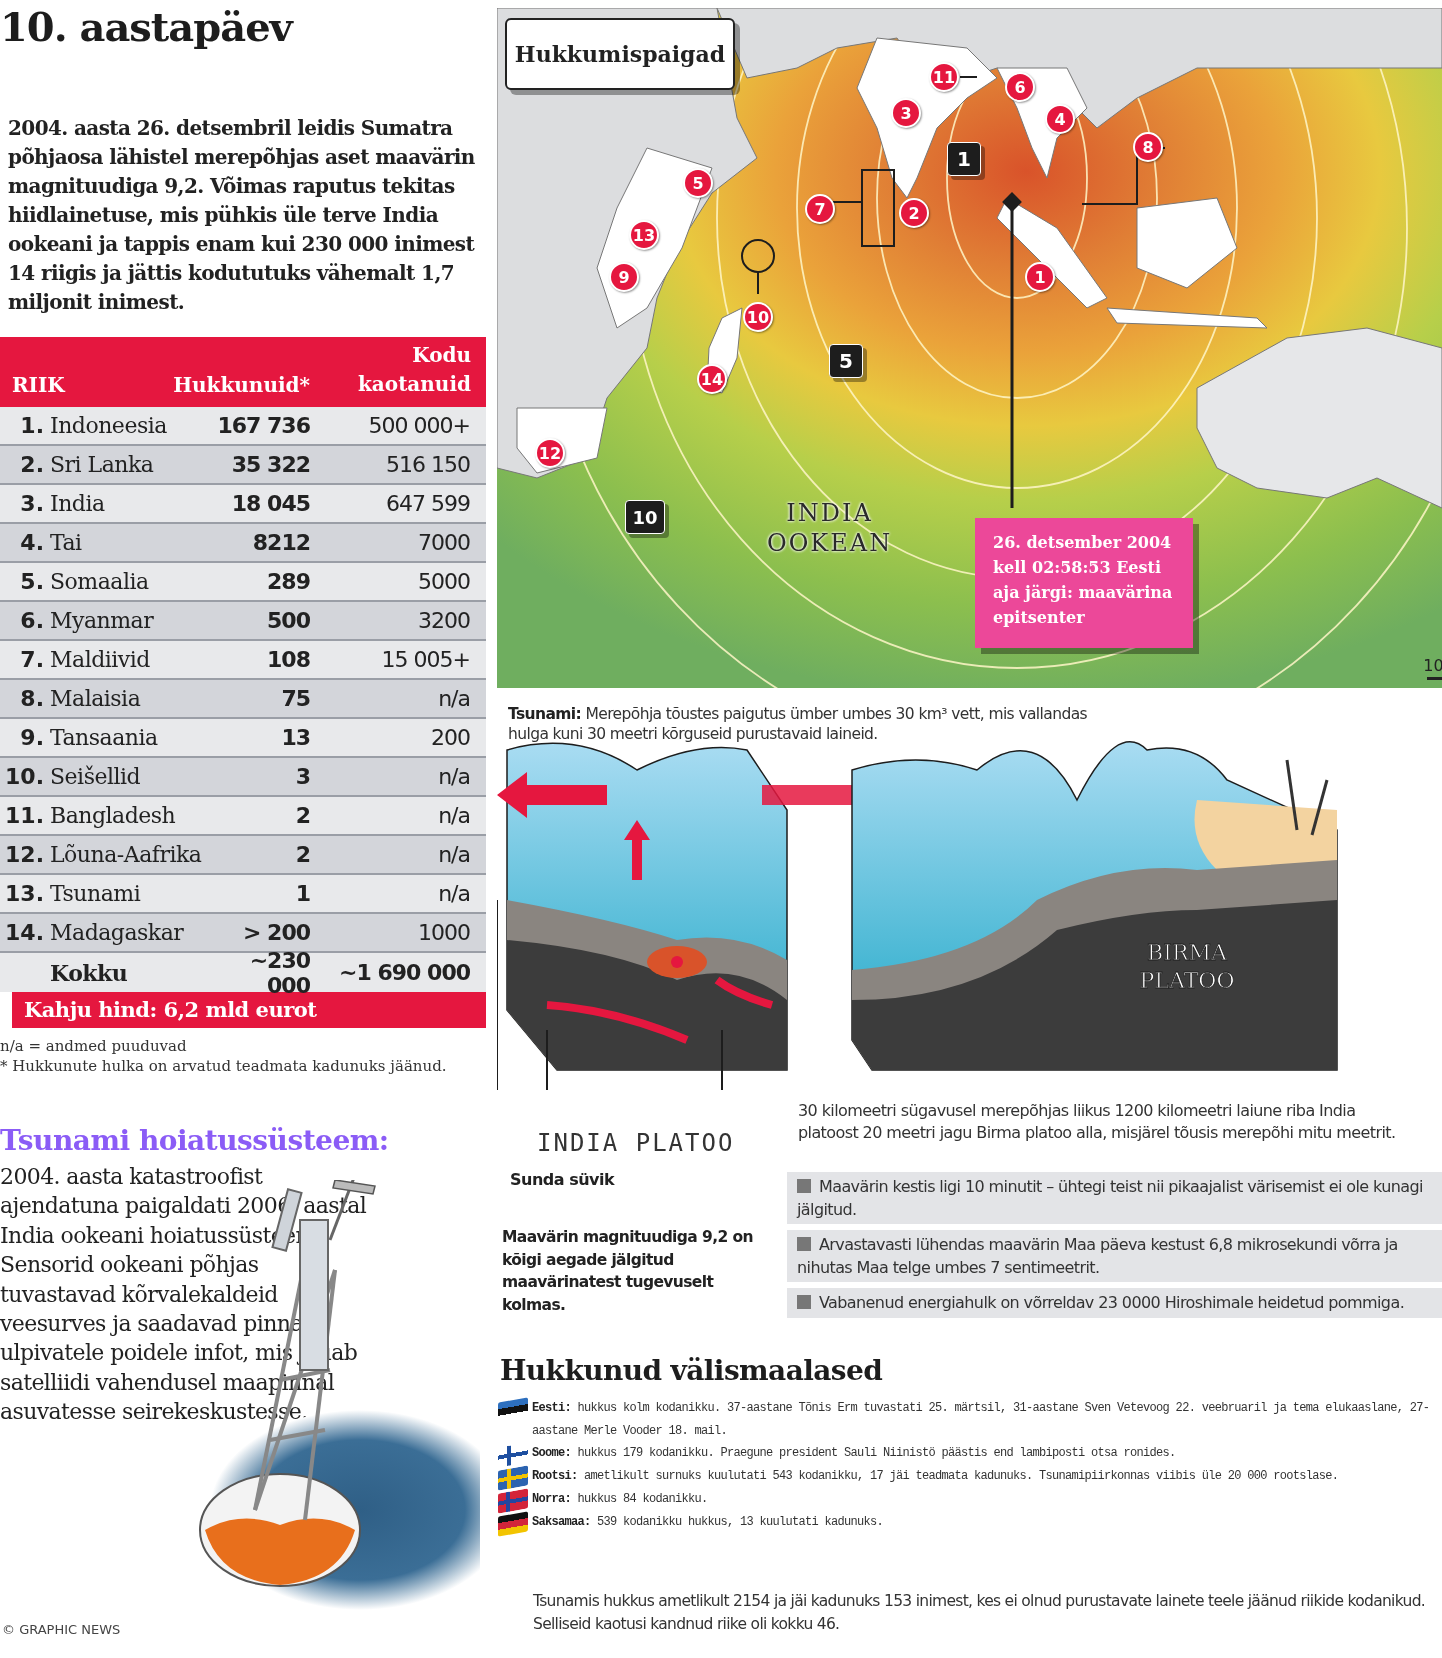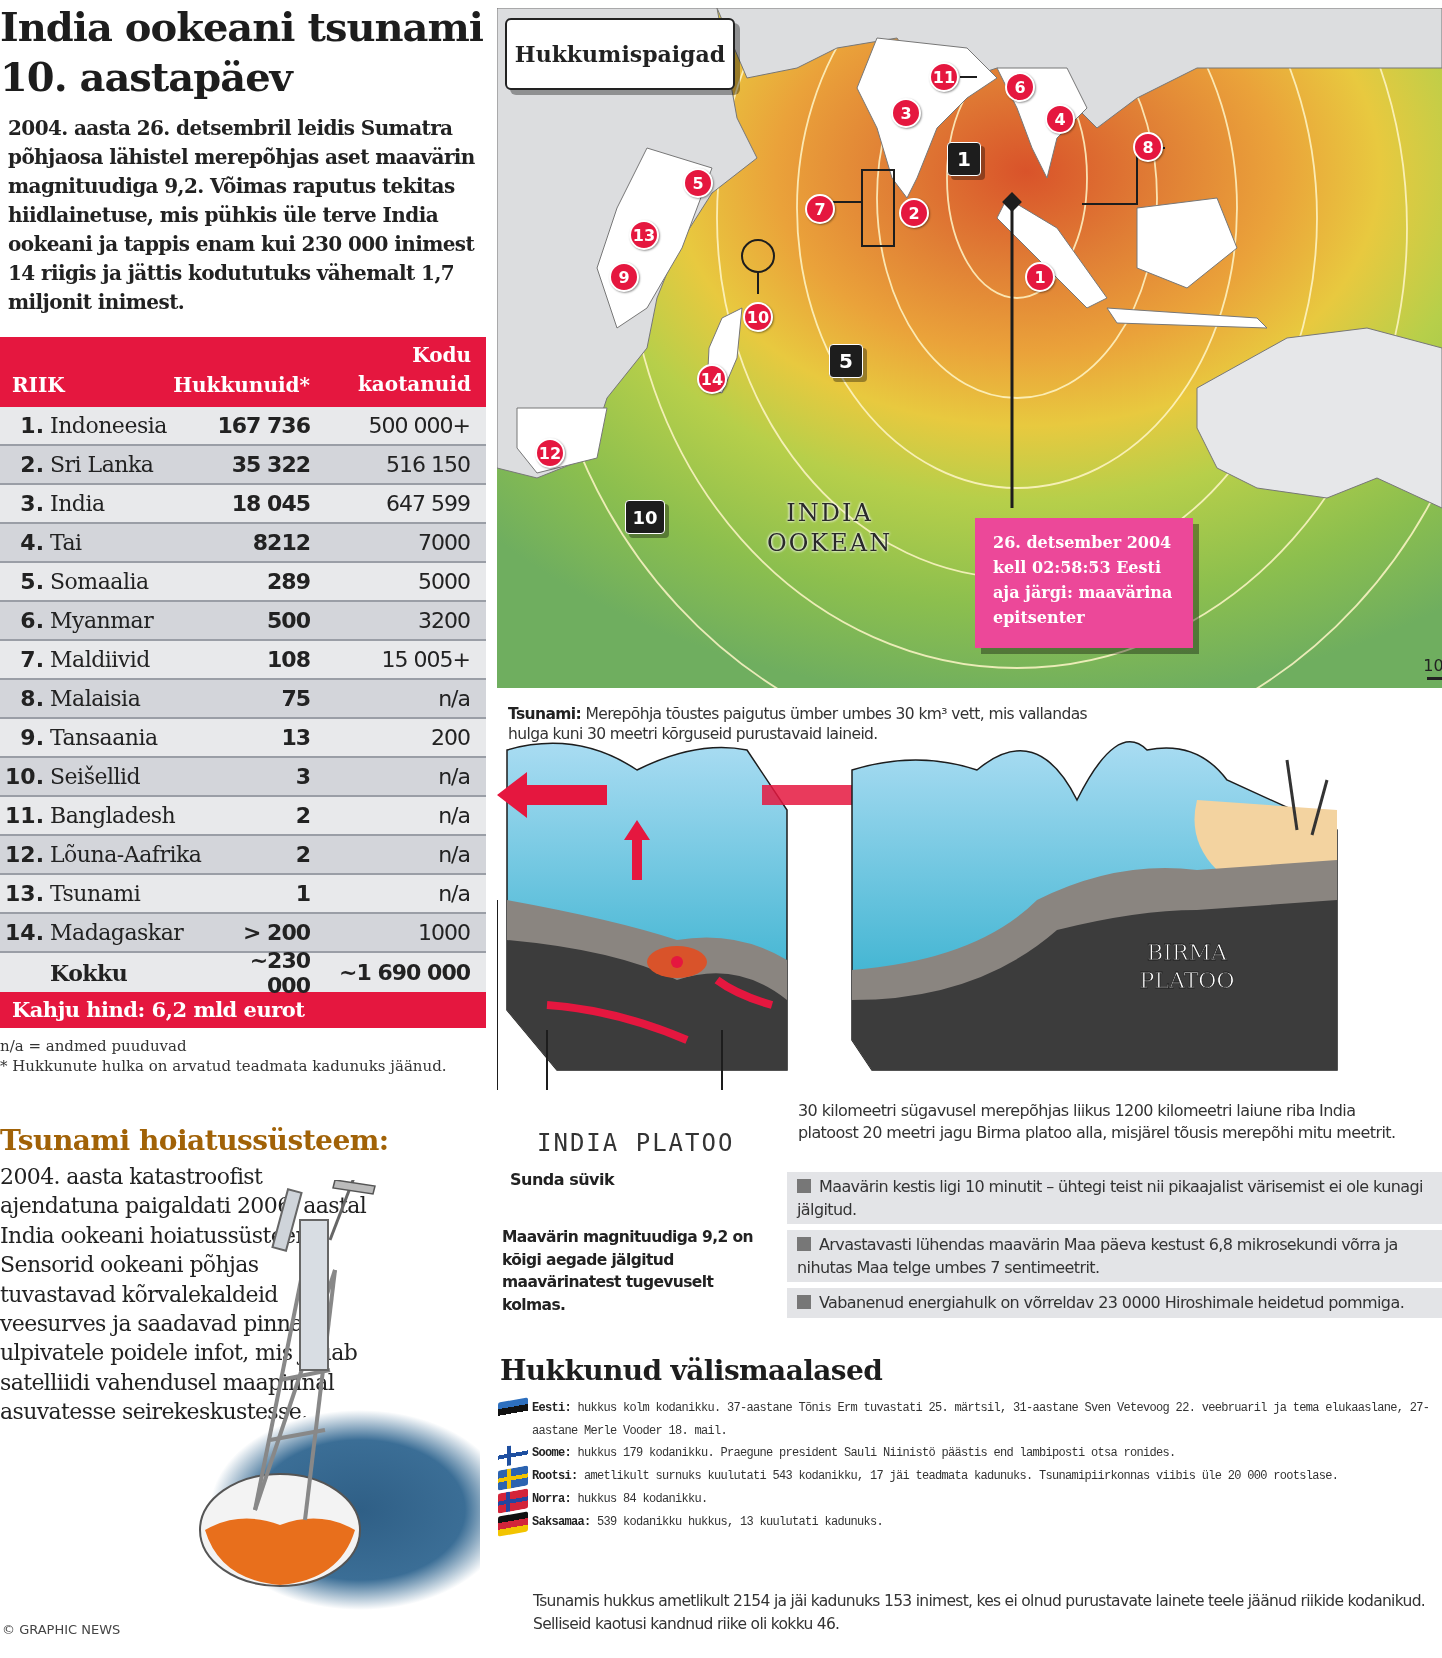--- a/index.html
+++ b/index.html
@@ -37,29 +37,29 @@
   .trow:nth-child(even) { background: #d3d5da; }
   .trow .rank { width: 50px; text-align: right; font-family: "DejaVu Sans", sans-serif; font-weight: bold; padding-right: 6px; }
   .trow .name { width: 160px; letter-spacing: -0.5px; }
   .trow .dead { width: 100px; text-align: right; font-family: "DejaVu Sans", sans-serif; font-weight: bold; letter-spacing: -1px; }
   .trow .home { width: 160px; text-align: right; font-family: "DejaVu Sans", sans-serif; letter-spacing: -1px; }
   .trow.total { background: #e8e9eb; border-bottom: none; }
   .trow.total .name { font-weight: bold; }
   .trow.total .dead, .trow.total .home { font-weight: bold; }
   .damage {
     background: #e5173f; color: #fff; height: 36px; line-height: 36px; padding-left: 12px;
-    font-family: "DejaVu Serif", serif; font-weight: bold; font-size: 21px; letter-spacing: -0.5px;
+    font-family: "DejaVu Serif", serif; font-weight: bold; font-size: 21px; letter-spacing: -0.5px; margin-left: 12px;
   }
   #notes {
     left: 0; top: 1036px; width: 470px;
     font-family: "DejaVu Serif", serif; font-size: 15px; line-height: 20px; color: #333;
   }
   #warn-title {
     left: 0; top: 1124px; width: 480px;
-    font-family: "DejaVu Serif", serif; font-weight: bold; font-size: 28px; color: #a16207; letter-spacing: -0.5px;
+    font-family: "DejaVu Serif", serif; font-weight: bold; font-size: 28px; color: #8b5cf6; letter-spacing: -0.5px;
   }
   #warn-text {
     left: 0; top: 1162px; width: 380px;
     font-family: "DejaVu Serif", serif; font-size: 22px; line-height: 29.4px; color: #222; letter-spacing: -0.6px;
   }
   #credit {
     left: 2px; top: 1622px; font-family: "DejaVu Sans", sans-serif; font-size: 13px; color: #444;
   }
   #buoy { left: 160px; top: 1180px; width: 320px; height: 440px; }
 
@@ -155,21 +155,20 @@
   .f-item b { color: #222; }
   #foreign-summary {
     left: 533px; top: 1590px; width: 900px;
     font-family: "DejaVu Sans", sans-serif; font-size: 15.5px; line-height: 22.5px; color: #333; letter-spacing: -0.7px;
   }
 </style>
 </head>
 <body>
 
 <div id="title" class="abs">
-  <div>India ookeani tsunami</div>
   <div>10. aastapäev</div>
 </div>
 
 <div id="intro" class="abs">2004. aasta 26. detsembril leidis Sumatra põhjaosa lähistel merepõhjas aset maavärin magnituudiga 9,2. Võimas raputus tekitas hiidlainetuse, mis pühkis üle terve India ookeani ja tappis enam kui 230 000 inimest 14 riigis ja jättis kodututuks vähemalt 1,7 miljonit inimest.</div>
 
 <div id="table" class="abs">
   <div class="thead">
     <span class="h-country">RIIK</span>
     <span class="h-dead">Hukkunuid*</span>
     <span class="h-homeless">

